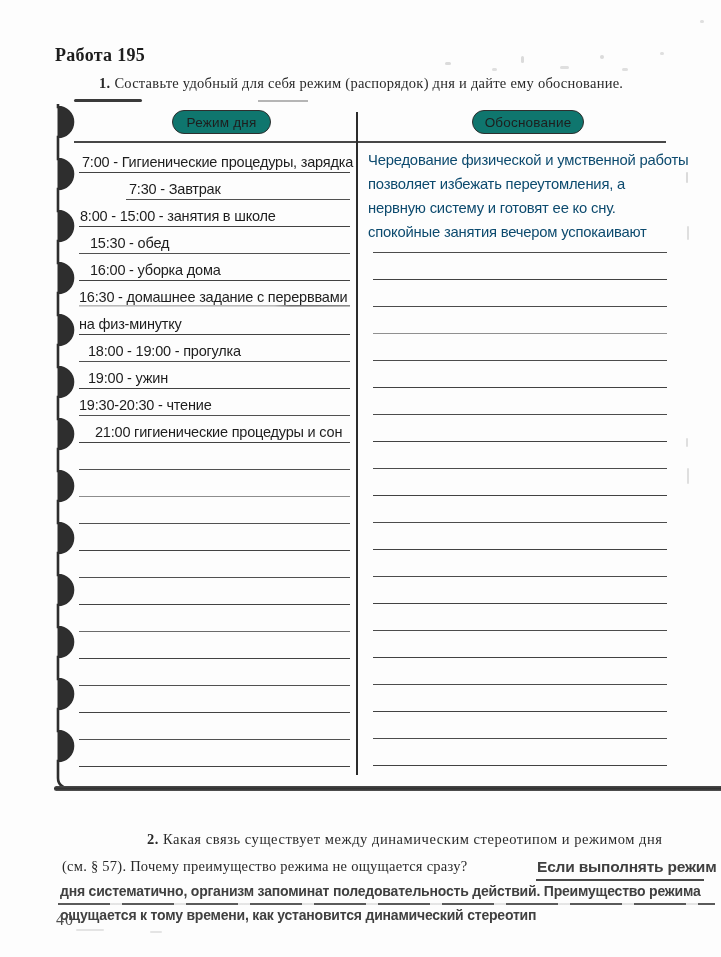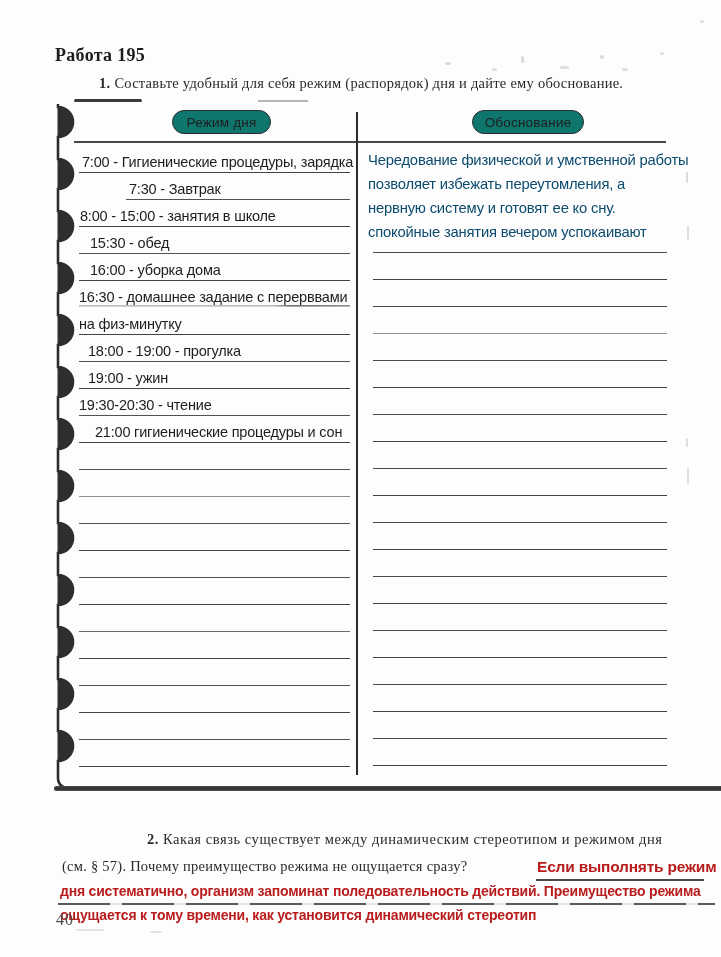--- a/index.html
+++ b/index.html
@@ -77,21 +77,21 @@
     position:absolute;left:54px;top:786px;width:667px;height:5px;
     background:linear-gradient(to bottom,#4a4a4a,#303030 55%,#555);
     border-radius:4px 0 0 4px;
   }
 
   
   .t2-line1{left:100px;top:831px;letter-spacing:.55px;margin-left:47px;}
   .t2-line2{left:62px;top:858px;}
   .hand{
     font-family:"Liberation Sans", sans-serif;
-    font-weight:bold;color:#b91c1c;letter-spacing:-0.2px;
+    font-weight:bold;color:#404040;letter-spacing:-0.2px;
     white-space:nowrap;
   }
   .ans1{position:absolute;left:537px;top:858px;font-size:15.5px;}
   .ans1-underline{position:absolute;left:536px;top:879px;width:168px;height:1.6px;background:#4a4a4a;}
   .ans2{position:absolute;left:60px;top:883px;font-size:14px;}
   .ans2-underline{
     position:absolute;left:58px;top:903px;width:657px;height:1.8px;
     background:repeating-linear-gradient(to right,#5a5a5a 0 52px,rgba(90,90,90,.15) 52px 64px);
   }
   .ans3{position:absolute;left:60px;top:907px;font-size:14px;}

